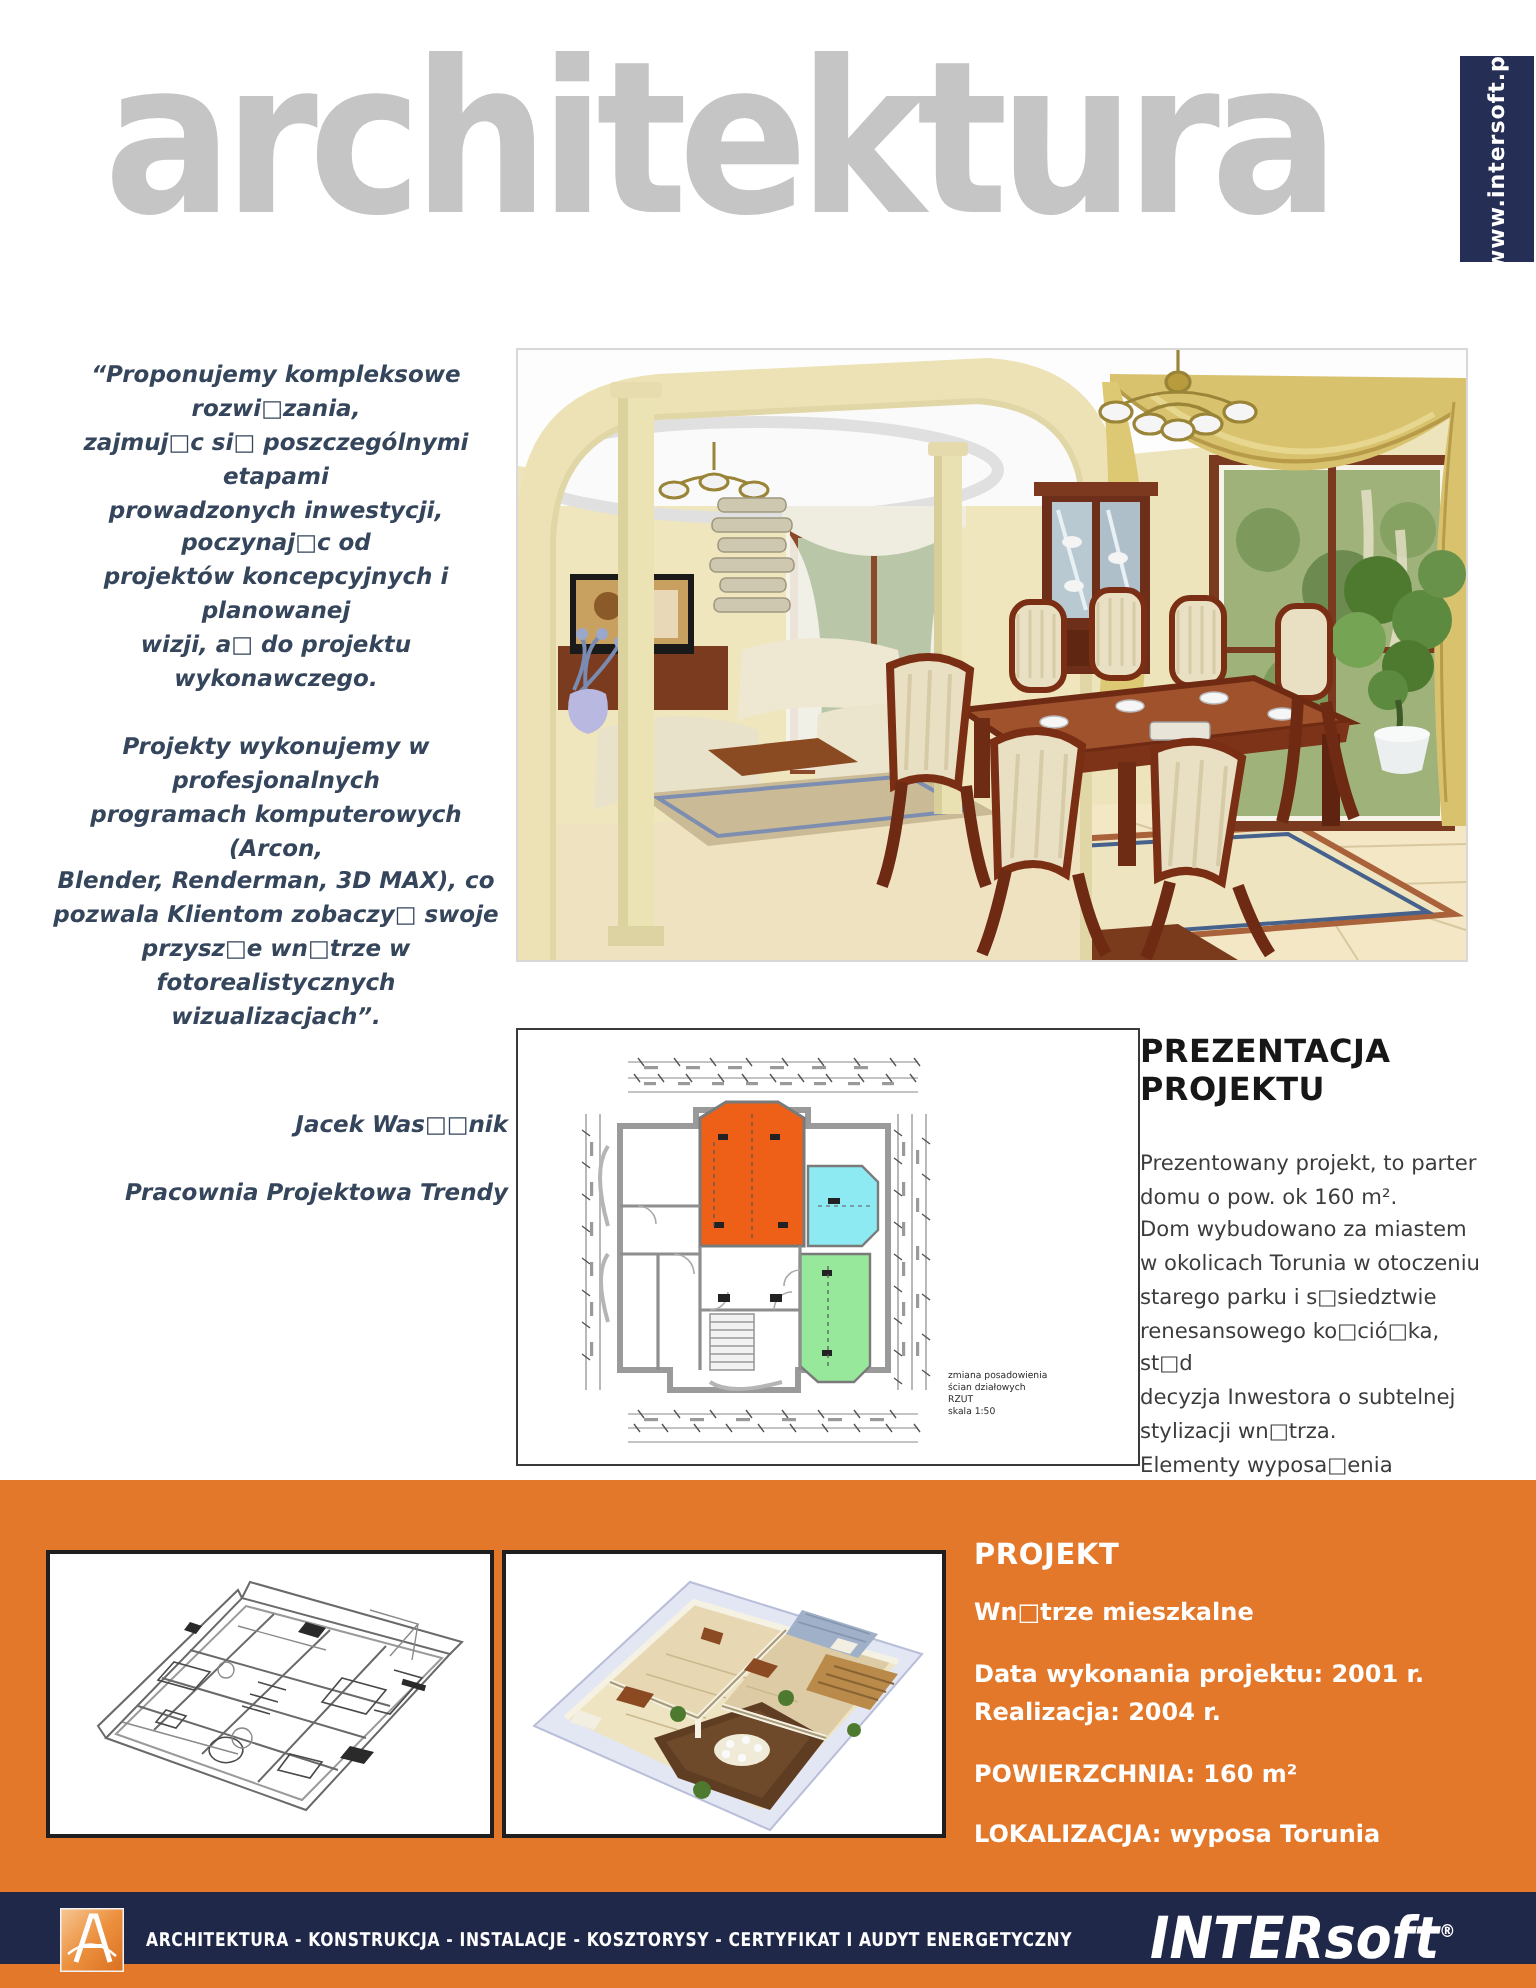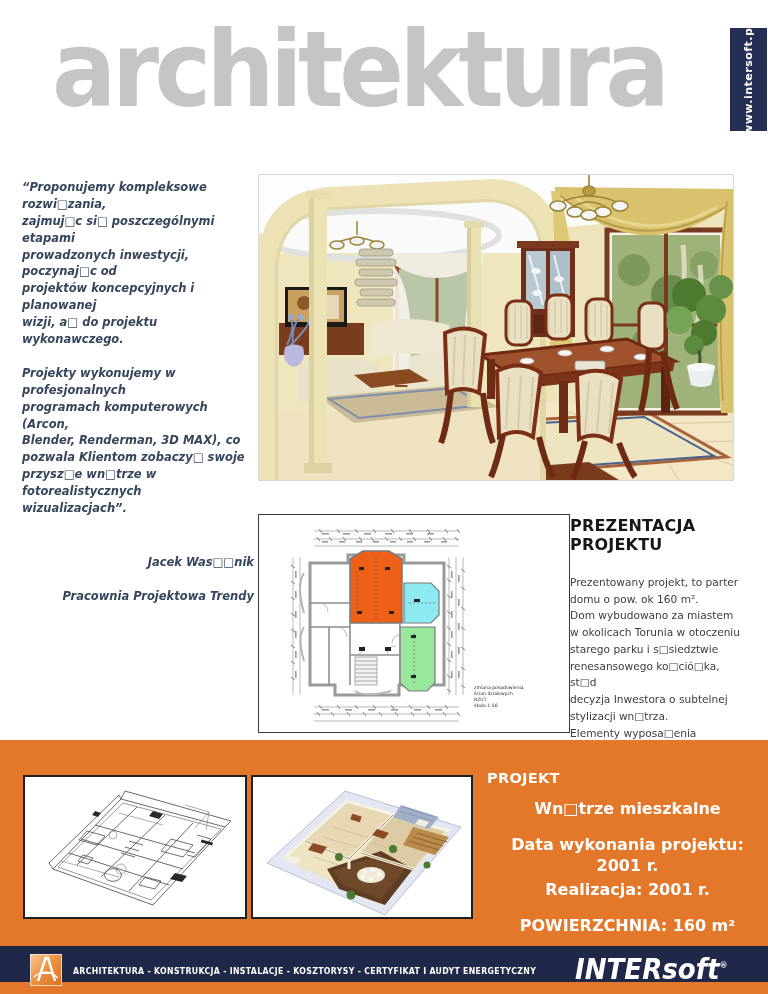--- a/index.html
+++ b/index.html
@@ -13,42 +13,42 @@
                font-family:"DejaVu Sans",sans-serif;}
   .site-tab{position:absolute;left:730px;top:28px;width:37px;height:103px;background:#252e55;}
   .site-tab span{position:absolute;left:0;top:0;width:100%;height:100%;
                  writing-mode:vertical-rl;transform:rotate(180deg);
                  color:#ffffff;font-size:11px;font-weight:700;letter-spacing:.5px;
                  display:flex;align-items:center;justify-content:center;}
 
   
   .quote{position:absolute;left:22px;top:179px;width:232px;color:#35465c;
          font-style:italic;font-weight:600;font-size:11.5px;line-height:1.47;}
-  .quote p{margin:0 0 17px 0;white-space:pre-line;}
+  .quote p{margin:0 0 17px 0;white-space:pre-line;text-align:center;}
   .quote .sig{margin-top:20px;text-align:right;white-space:pre-line;}
 
   
   .fig{position:absolute;background:#fff;}
   .fig svg{display:block;}
   .fig-interior{left:258px;top:174px;width:474px;height:305px;border:1px solid #d8d8d8;}
   .fig-plan{left:258px;top:514px;width:310px;height:217px;border:1.5px solid #3a3a3a;}
 
   
   .presentation{position:absolute;left:570px;top:516px;width:174px;color:#3c3c3c;}
   .presentation h2{margin:0;font-size:16px;font-weight:700;color:#171717;letter-spacing:.2px;}
   .presentation p{margin:20px 0 0 0;font-size:10.6px;line-height:1.58;white-space:pre-line;}
   .presentation p + p{margin-top:14px;}
 
   
   .band{position:absolute;left:0;top:740px;width:768px;height:264px;background:#e4782a;}
   .band .fig-sketch{position:absolute;left:23px;top:35px;width:220px;height:140px;border:2px solid #1f1f1f;}
   .band .fig-axon{position:absolute;left:251px;top:35px;width:218px;height:140px;border:2px solid #1f1f1f;}
   .project{position:absolute;left:487px;top:30px;color:#ffffff;font-weight:700;}
   .project .p-head{font-size:14.5px;letter-spacing:.3px;margin:0 0 13px 0;}
-  .project .p-line{font-size:16px;margin:0 0 4px 0;line-height:1.3;text-align:center;}
+  .project .p-line{font-size:12px;margin:0 0 4px 0;line-height:1.3;}
   .project .gap{height:11px;}
 
   
   .footer{position:absolute;left:0;top:946px;width:768px;height:36px;background:#20284a;}
   .footer .logo{position:absolute;left:30px;top:8px;width:32px;height:32px;}
   .footer .services{position:absolute;left:73px;top:0;height:48px;display:flex;align-items:center;
                     color:#ffffff;font-size:9.5px;font-weight:700;letter-spacing:.4px;
                     transform:scaleX(.82);transform-origin:left center;white-space:nowrap;}
   .brand{position:absolute;left:575px;top:6px;color:#ffffff;font-size:29px;font-weight:700;
          font-style:italic;transform:scaleX(.9);transform-origin:left top;white-space:nowrap;}
@@ -532,21 +532,21 @@
             <path d="M36,78 l12,4 l-4,6 l-12,-4 Z"></path>
             <path d="M166,42 l10,3 l-4,5 l-10,-3 Z"></path>
           </g>
       </svg>
     </div>
     <div class="project">
       <p class="p-head">PROJEKT</p>
       <p class="p-line">Wn□trze mieszkalne</p>
       <div class="gap"></div>
       <p class="p-line">Data wykonania projektu: 2001 r.</p>
-      <p class="p-line">Realizacja: 2001 r.</p>
+      <p class="p-line">Realizacja: 2004 r.</p>
       <div class="gap"></div>
       <p class="p-line">POWIERZCHNIA: 160 m²</p>
       <div class="gap"></div>
       <p class="p-line">LOKALIZACJA: wyposa Torunia</p>
     </div>
   </div>
 
   <div class="footer">
     <div class="logo">
       <svg viewBox="0 0 32 32" width="32" height="32">

